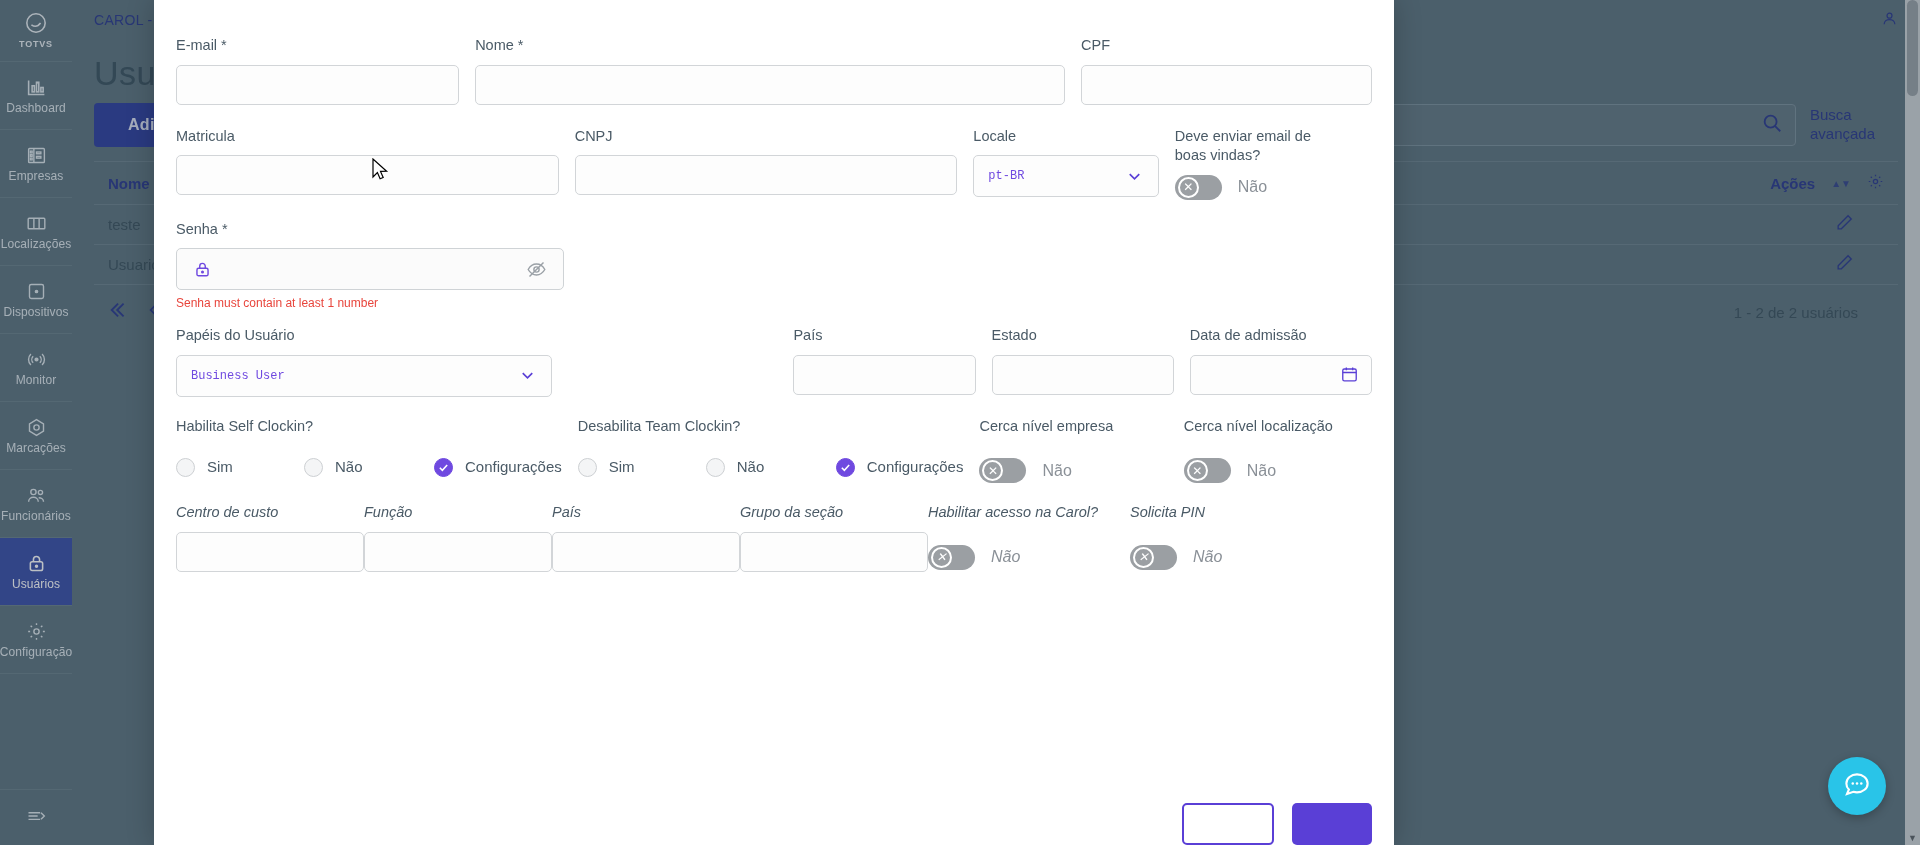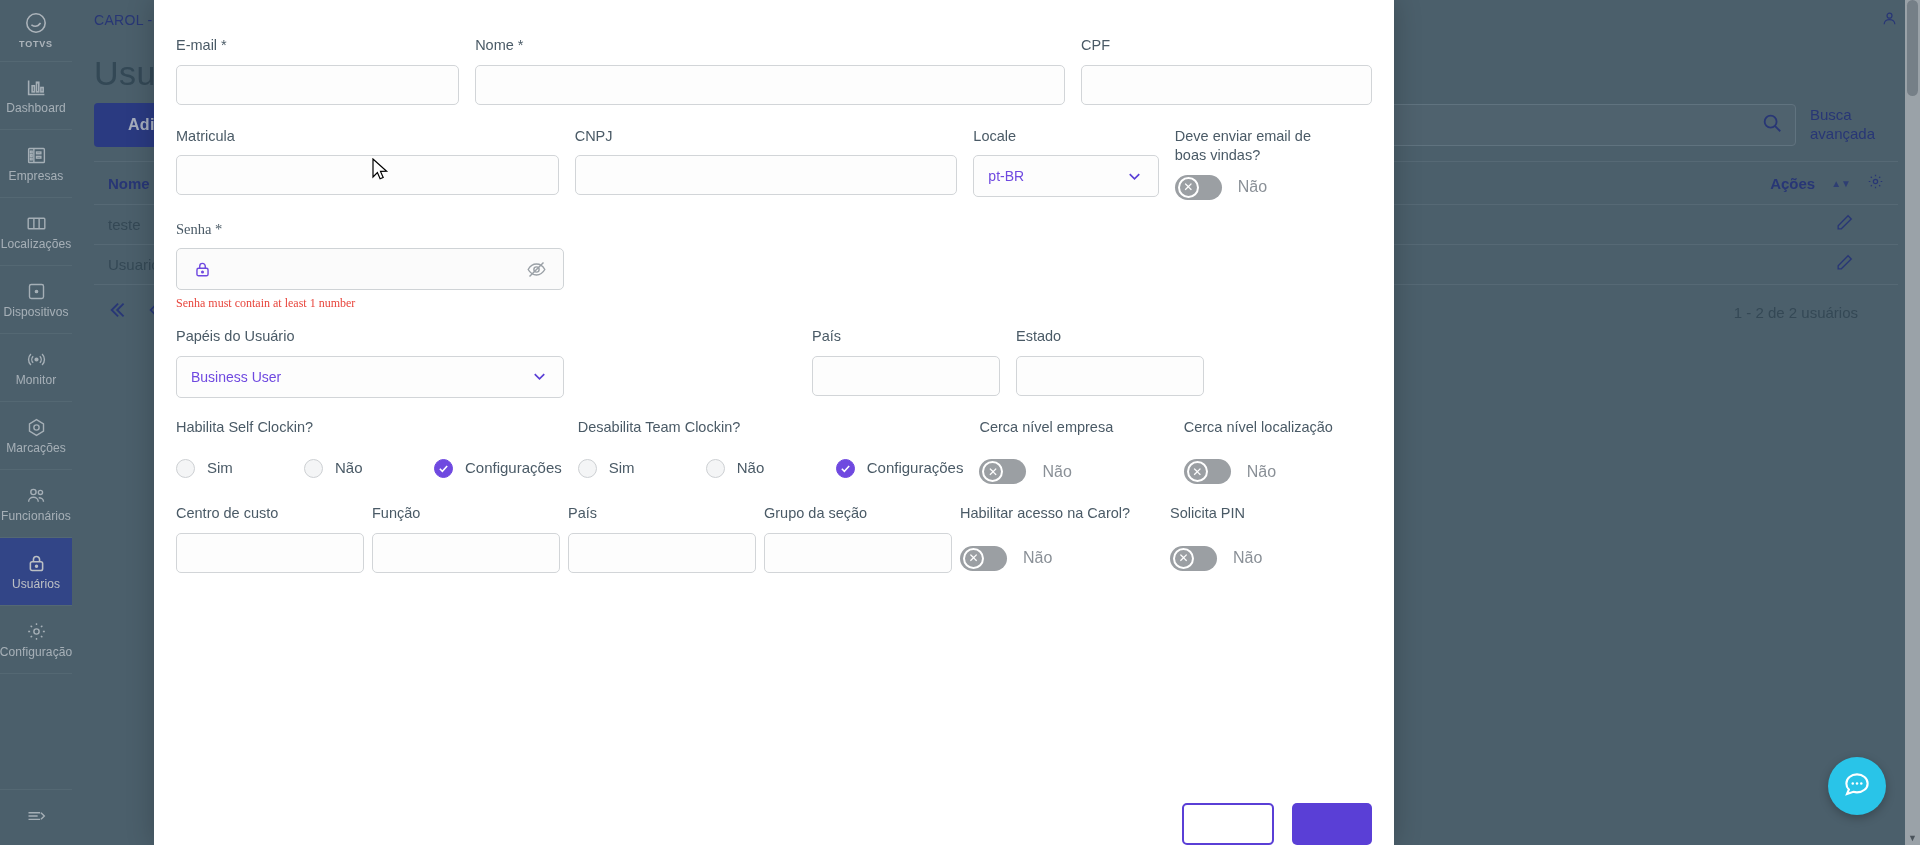--- a/index.html
+++ b/index.html
@@ -154,21 +154,21 @@
     height: 40px; border: 1px solid #d2d5d8; border-radius: 5px;
     background: #fdfdfd; width: 100%;
     display: flex; align-items: center; padding: 0 12px;
   }
   .sel {
     height: 42px; border: 1px solid #d2d5d8; border-radius: 5px;
     background: #fdfdfd; width: 100%;
     display: flex; align-items: center; justify-content: space-between;
     padding: 0 14px 0 14px;
   }
-  .sel .val { font-size: 14px; color: #6f49e0; }
+  .sel .val { font-size: 12px; color: #6f49e0; font-family: Liberation Mono, monospace; }
   .chev { color: #5a3fd6; display: flex; }
   .chev.dark { color: #4a5a66; }
 
   .pwd {
     height: 42px; border: 1px solid #cfd3d6; border-radius: 5px;
     background: #fbfbfb; width: 100%;
     display: flex; align-items: center; justify-content: space-between;
     padding: 0 16px;
   }
   .err { font-size: 12px; color: #e8453c; margin-top: 6px; }
@@ -489,21 +489,21 @@
         <div class="lbl" style="max-width:170px;">Deve enviar email de boas vindas?</div>
         <div class="tgl-row">
           <div class="toggle">
             <span class="knob">✕</span>
           </div>
           <span class="tgl-text">Não</span>
         </div>
       </div>
     </div>
 
-    <div class="row" style="gap:16px; margin-bottom:16px;font-family:Liberation Serif, serif;">
+    <div class="row" style="gap:16px; margin-bottom:16px;">
       <div class="fld" style="width:388px;">
         <div class="lbl">Senha *</div>
         <div class="pwd">
           <span style="color:#6f49e0; display:flex;">
             <svg width="19" height="19" viewBox="0 0 24 24" fill="none" stroke="currentColor" stroke-width="1.8">
               <rect x="5" y="10.5" width="14" height="9.5" rx="2"></rect>
                 <path d="M8.5 10.5V7.8a3.5 3.5 0 017 0v2.7"></path>
                 <circle cx="12" cy="15.2" r="1" fill="currentColor"></circle>
             </svg>
           </span>
@@ -532,20 +532,31 @@
         </div>
       </div>
       <div style="width:216px;"></div>
       <div class="fld" style="width:188px;">
         <div class="lbl">País</div>
         <div class="inp"></div>
       </div>
       <div class="fld" style="width:188px;">
         <div class="lbl">Estado</div>
         <div class="inp"></div>
+      </div>
+      <div class="fld" style="width:188px;">
+        <div class="lbl">Data de admissão</div>
+        <div class="inp" style="justify-content:flex-end;">
+          <span class="cal">
+            <svg width="19" height="19" viewBox="0 0 24 24" fill="none" stroke="currentColor" stroke-width="1.7">
+              <rect x="3.5" y="5" width="17" height="15" rx="2"></rect>
+                <path d="M3.5 9.5h17M8 3.2v3.4M16 3.2v3.4"></path>
+            </svg>
+          </span>
+        </div>
       </div>
     </div>
 
     <div class="row" style="gap:16px; margin-bottom:20px;">
       <div class="fld" style="width:404px;">
         <div class="lbl">Habilita Self Clockin?</div>
         <div class="radio-row" style="margin-top:13px;">
           <label class="radio" style="width:128px;">
             <span class="rdot"></span>
             <span class="rlabel">Sim</span>
@@ -601,21 +612,21 @@
         <div class="lbl">Cerca nível localização</div>
         <div class="tgl-row" style="margin-top:13px;">
           <div class="toggle">
             <span class="knob">✕</span>
           </div>
           <span class="tgl-text">Não</span>
         </div>
       </div>
     </div>
 
-    <div class="row" style="gap:8px;">
+    <div class="row" style="gap:0;font-style:italic;">
       <div class="fld" style="width:188px;">
         <div class="lbl">Centro de custo</div>
         <div class="inp"></div>
       </div>
       <div class="fld" style="width:188px;">
         <div class="lbl">Função</div>
         <div class="inp"></div>
       </div>
       <div class="fld" style="width:188px;">
         <div class="lbl">País</div>

